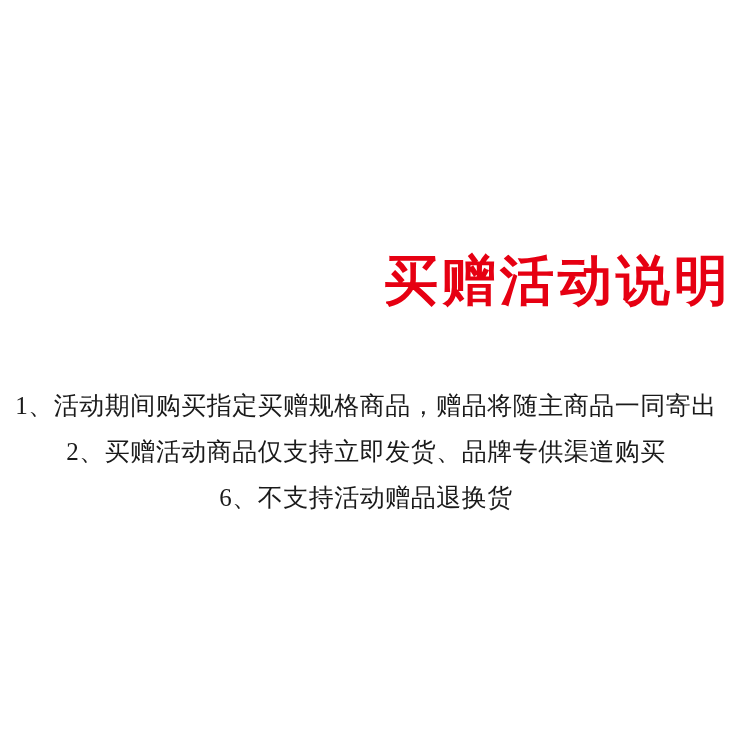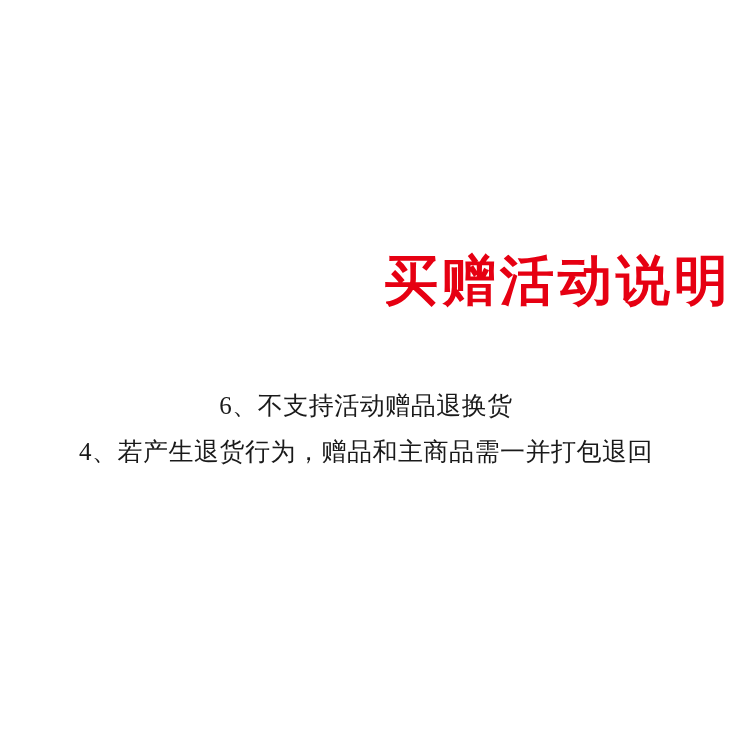--- a/index.html
+++ b/index.html
@@ -51,17 +51,18 @@
   }
 </style>
 </head>
 <body>
 
 <div class="poster">
 
   <div class="title">买赠活动说明</div>
 
   <div class="rules">
+    <div class="rule-line">1、活动期间购买指定买赠规格商品，赠品将随主商品一同寄出</div>
+    <div class="rule-line">2、买赠活动商品仅支持立即发货、品牌专供渠道购买</div>
     <div class="rule-line">6、不支持活动赠品退换货</div>
-    <div class="rule-line">4、若产生退货行为，赠品和主商品需一并打包退回</div>
   </div>
 
 </div>
 
 </body></html>

